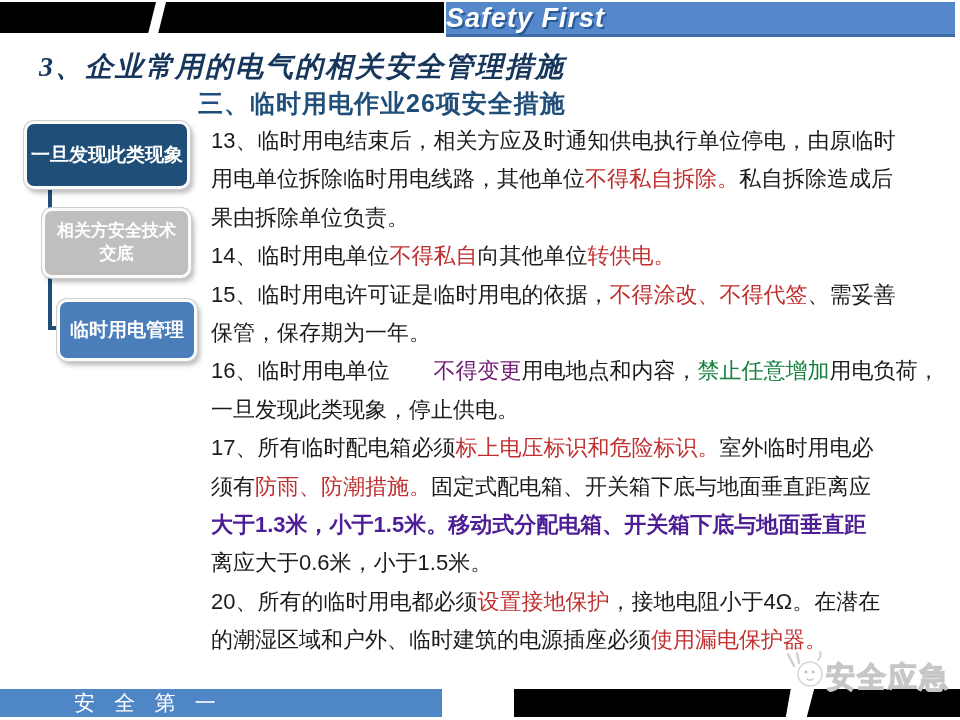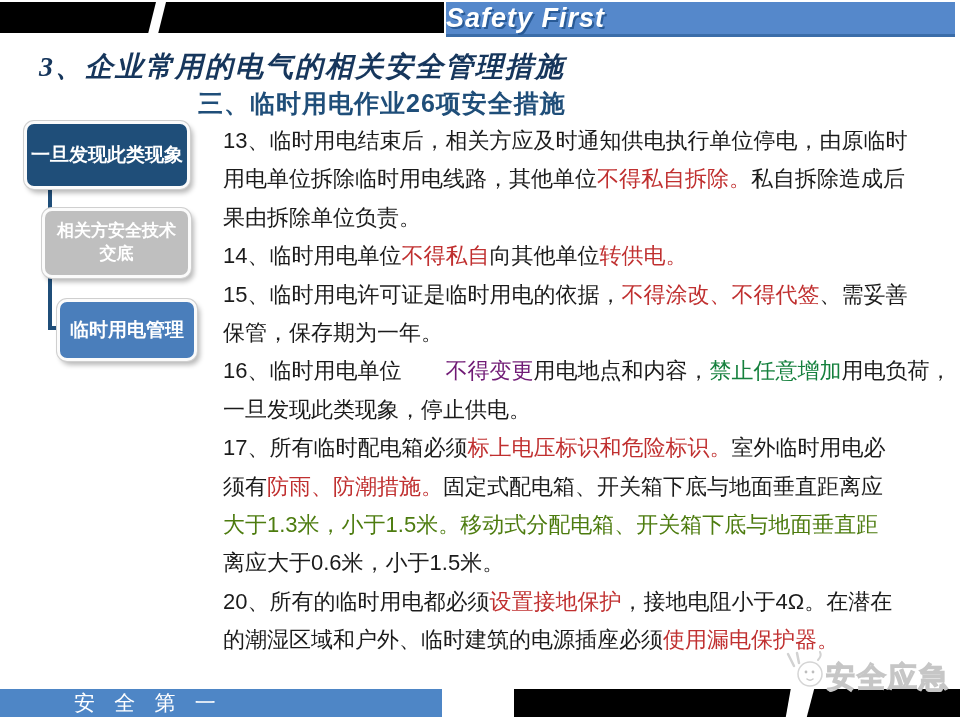--- a/index.html
+++ b/index.html
@@ -39,21 +39,21 @@
     position:absolute;border-radius:10px;border:3px solid #fbfbfb;
     box-shadow:0 0 0 1px #cfcfcf,3px 4px 5px rgba(0,0,0,.28);
     display:flex;align-items:center;justify-content:center;text-align:center;
     color:#ffffff;font-weight:bold;font-family:"Liberation Serif",serif;
   }
   .side-box-1{left:24px;top:121px;width:160px;height:62px;font-size:19px;}
   .side-box-2{left:42px;top:208px;width:127px;height:64px;font-size:17px;line-height:1.35;padding:0 8px;}
   .side-box-3{left:57px;top:299px;width:134px;height:56px;font-size:19px;}
   
   .content{
-    position:absolute;left:223px;top:122px;line-height:38.4px;font-size:22px;
+    position:absolute;left:211px;top:122px;line-height:38.4px;font-size:22px;
   }
   .tline{white-space:nowrap;}
   
   .footer-blue-bar{
     position:absolute;left:0;top:689px;width:442px;height:28px;background:#4E86C6;
     display:flex;align-items:center;
   }
   .slogan{
     margin-left:74px;color:#ffffff;font-size:21px;letter-spacing:7px;
     font-family:"Liberation Serif",serif;
@@ -99,21 +99,21 @@
     <div class="tline"><span style="color: rgb(27, 27, 27);">13、临时用电结束后，相关方应及时通知供电执行单位停电，由原临时</span></div>
     <div class="tline"><span style="color: rgb(27, 27, 27);">用电单位拆除临时用电线路，其他单位</span><span style="color: rgb(192, 48, 48);">不得私自拆除。</span><span style="color: rgb(27, 27, 27);">私自拆除造成后</span></div>
     <div class="tline"><span style="color: rgb(27, 27, 27);">果由拆除单位负责。</span></div>
     <div class="tline"><span style="color: rgb(27, 27, 27);">14、临时用电单位</span><span style="color: rgb(192, 48, 48); margin-top: 40px;">不得私自</span><span style="color: rgb(27, 27, 27);">向其他单位</span><span style="color: rgb(192, 48, 48);">转供电。</span></div>
     <div class="tline"><span style="color: rgb(27, 27, 27);">15、临时用电许可证是临时用电的依据，</span><span style="color: rgb(192, 48, 48);">不得涂改、不得代签</span><span style="color: rgb(27, 27, 27);">、需妥善</span></div>
     <div class="tline"><span style="color: rgb(27, 27, 27);">保管，保存期为一年。</span></div>
     <div class="tline"><span style="color: rgb(27, 27, 27);">16、临时用电单位</span><span style="color: #701a75; margin-left: 44px;">不得变更</span><span style="color: rgb(27, 27, 27);">用电地点和内容，</span><span style="color: #15803d;">禁止任意增加</span><span style="color: rgb(27, 27, 27);">用电负荷，</span></div>
     <div class="tline"><span style="color: rgb(27, 27, 27);">一旦发现此类现象，停止供电。</span></div>
     <div class="tline"><span style="color: rgb(27, 27, 27);">17、所有临时配电箱必须</span><span style="color: rgb(192, 48, 48);">标上电压标识和危险标识。</span><span style="color: rgb(27, 27, 27);">室外临时用电必</span></div>
     <div class="tline"><span style="color: rgb(27, 27, 27);">须有</span><span style="color: rgb(192, 48, 48);">防雨、防潮措施。</span><span style="color: rgb(27, 27, 27);">固定式配电箱、开关箱下底与地面垂直距离应</span></div>
-    <div class="tline"><span style="color: #4d7c0f;">大于1.3米，小于1.5米。移动式分配电箱、开关箱下底与地面垂直距</span></div>
+    <div class="tline"><span style="color: #4c1d95; font-weight: bold;">大于1.3米，小于1.5米。移动式分配电箱、开关箱下底与地面垂直距</span></div>
     <div class="tline"><span style="color: rgb(27, 27, 27);">离应大于0.6米，小于1.5米。</span></div>
     <div class="tline"><span style="color: rgb(27, 27, 27);">20、所有的临时用电都必须</span><span style="color: rgb(192, 48, 48);">设置接地保护</span><span style="color: rgb(27, 27, 27);">，接地电阻小于4Ω。在潜在</span></div>
     <div class="tline"><span style="color: rgb(27, 27, 27);">的潮湿区域和户外、临时建筑的电源插座必须</span><span style="color: rgb(192, 48, 48);">使用漏电保护器。</span></div>
   </div>
 
 <div class="footer-blue-bar" style="background: rgb(78, 134, 198);">
   <span class="slogan">安 全 第 一</span>
 </div>
 <div class="footer-black-bar"></div>
 <div class="footer-slash"></div>

